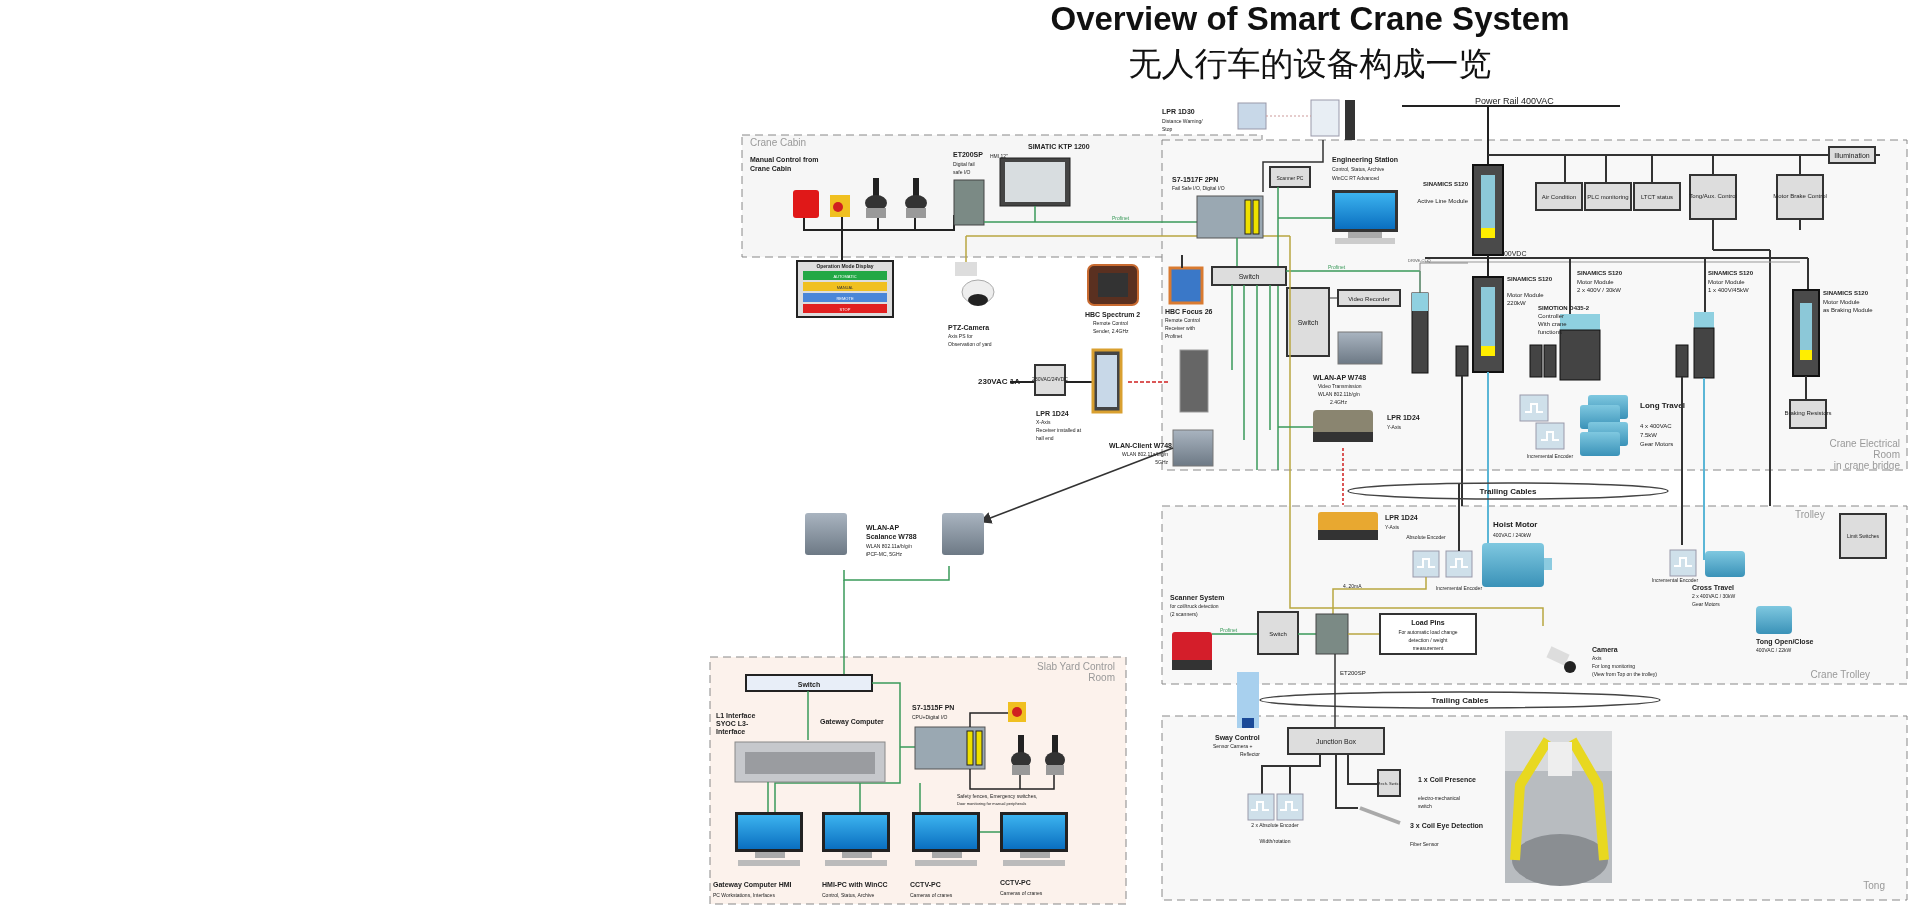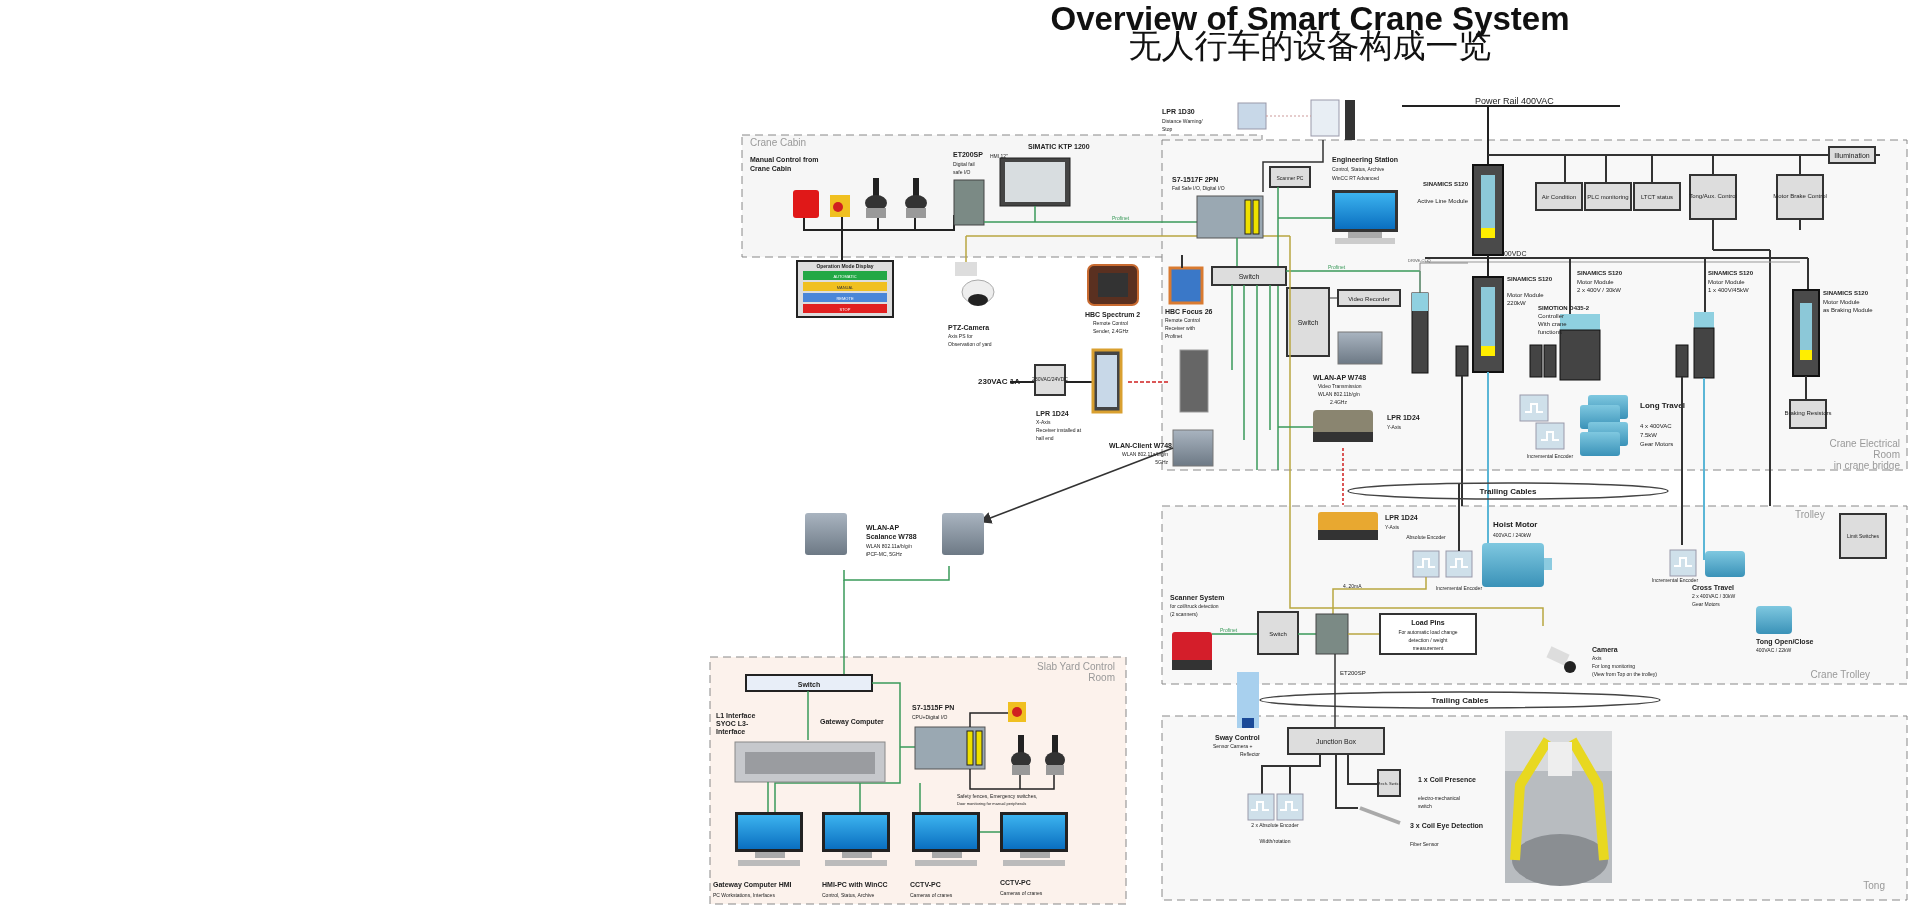--- a/index.html
+++ b/index.html
@@ -1,19 +1,19 @@
 <!DOCTYPE html>
 <html><head>
 <meta charset="utf-8">
 <style>
   html, body { margin:0; padding:0; background:#ffffff; }
   body { width:1920px; height:918px; position:relative; overflow:hidden; font-family:"Liberation Sans", sans-serif; }
   .menu { position:absolute; left:12px; top:0; width:612px; overflow:hidden; }
   .title-en { position:absolute; left:1010px; top:0; width:600px; text-align:center; font-family:"Liberation Sans", sans-serif; font-weight:bold; font-size:33px; color:#111; }
-  .title-zh { position:absolute; left:1010px; top:24px; width:600px; text-align:center; font-family:"DejaVu Sans", sans-serif; font-size:33px; color:#111; }
+  .title-zh { position:absolute; left:1010px; top:42px; width:600px; text-align:center; font-family:"DejaVu Sans", sans-serif; font-size:33px; color:#111; }
   svg { position:absolute; left:0; top:0; }
   .lbl { font-family:"Liberation Sans", sans-serif; fill:#222; }
   .lbl-b { font-weight:bold; }
   .zone-lbl { font-family:"Liberation Sans", sans-serif; fill:#999; font-size:10px; }
 </style>
 </head>
 <body>
 
 <div class="menu">
   

